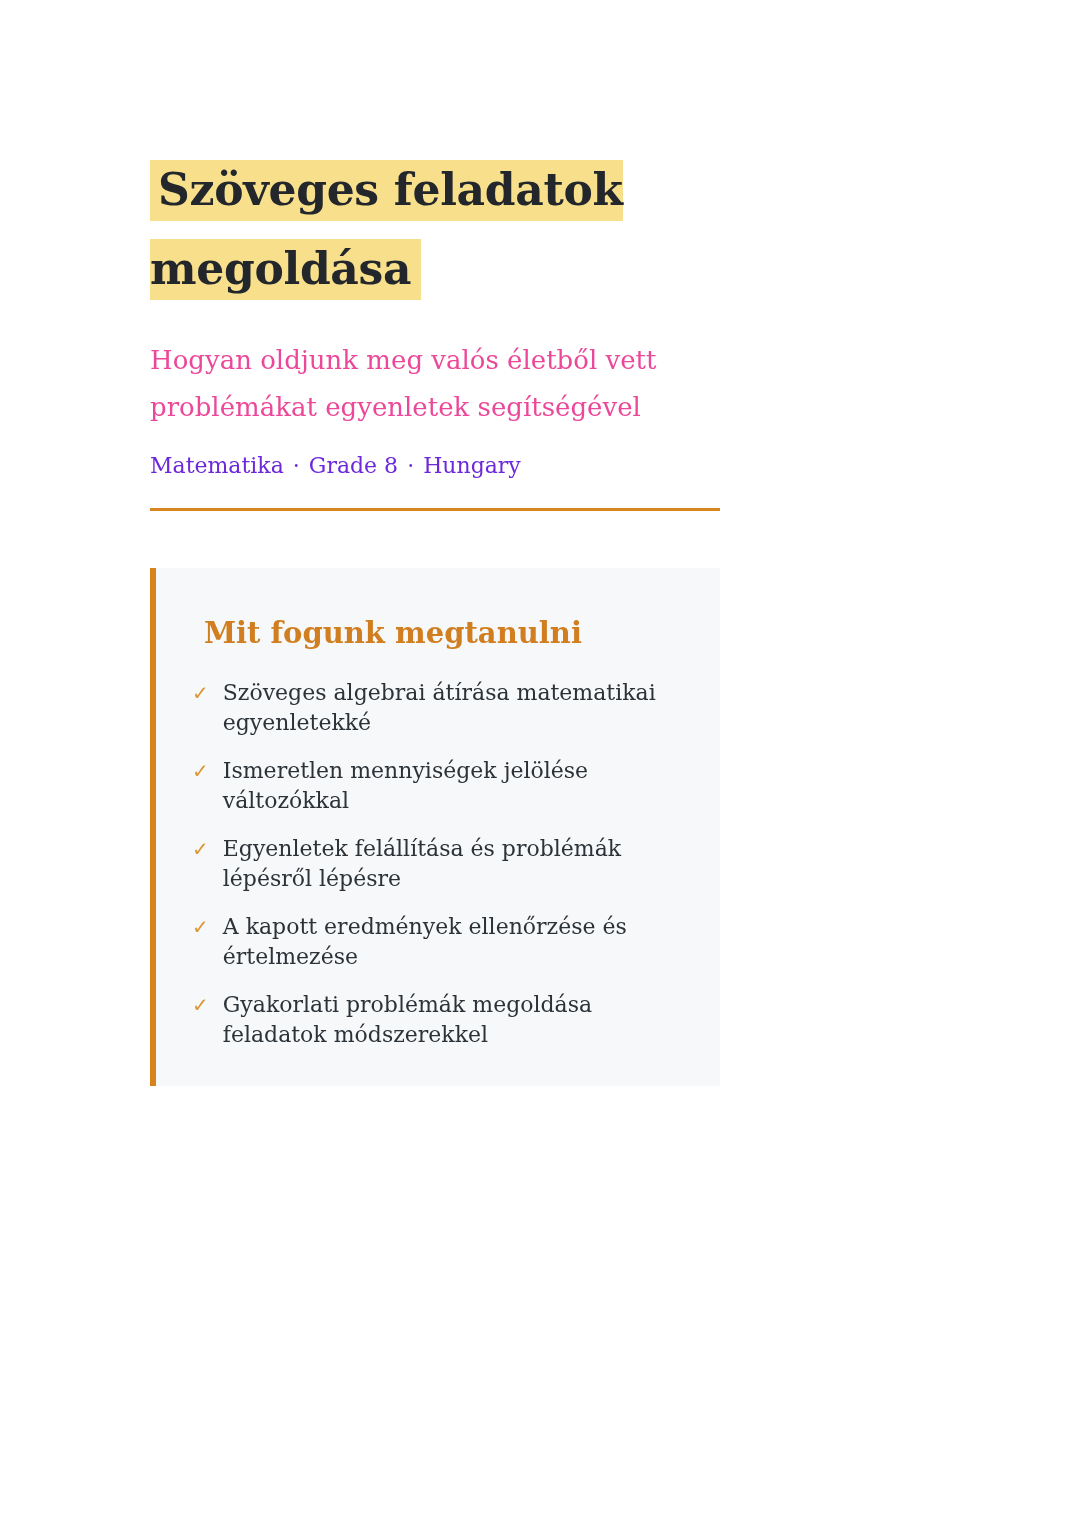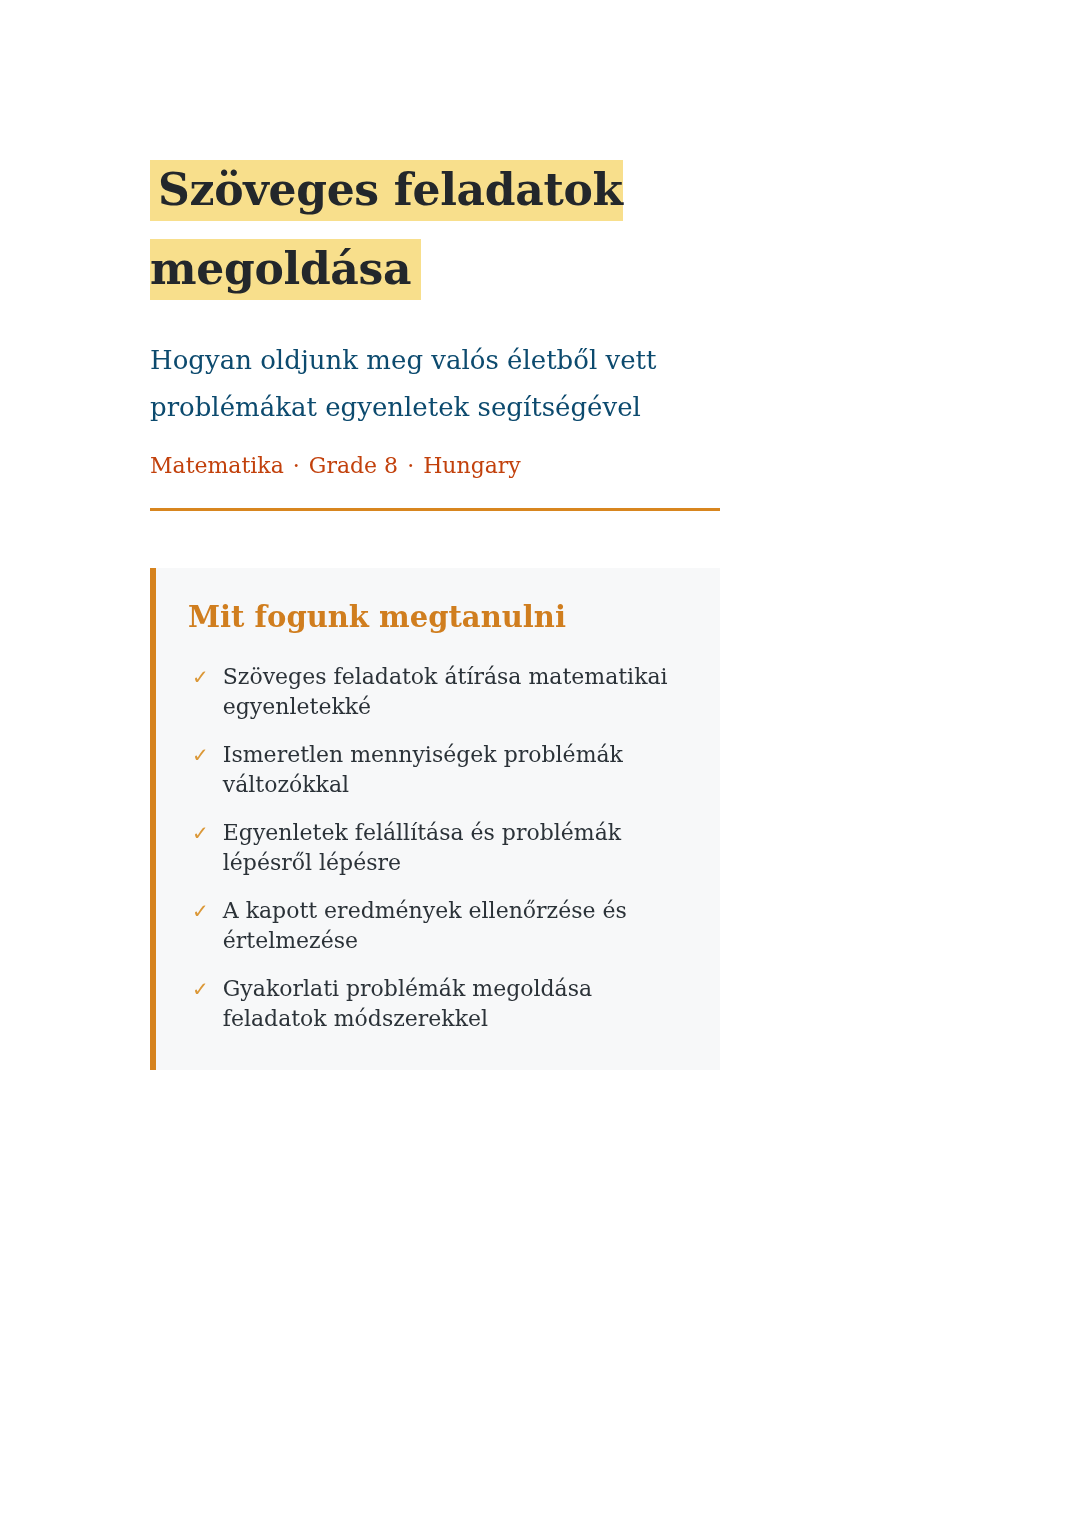--- a/index.html
+++ b/index.html
@@ -34,45 +34,45 @@
   .title-line .hl {
     background: #f8df8c;
     padding: 4px 10px 6px 8px;
   }
   .subtitle {
     margin: 29px 0 0 0;
     max-width: 760px;
     font-size: 26px;
     line-height: 47px;
     font-weight: 400;
-    color: #0c4a6e;
+    color: #ec4899;
   }
   .meta {
     margin: 22px 0 0 0;
     font-size: 22px;
     line-height: 26px;
-    color: #c2410c;
+    color: #6d28d9;
   }
   .meta .sep { padding: 0 9px; }
   .divider {
     border: none;
     border-top: 3px solid #d8861f;
     margin: 29px 0 0 0;
     width: 100%;
   }
 
   
   .card {
     margin-top: 57px;
     background: #f7f8f9;
     border-left: 6px solid #d6831e;
     padding: 31px 36px 36px 32px;
   }
   .card-heading {
-    margin: 0;
+    margin: 16px;
     font-size: 29px;
     line-height: 36px;
     font-weight: 700;
     color: #d07e1f;
   }
   .objectives {
     list-style: none;
     margin: 27px 0 0 0;
     padding: 0 0 0 4px;
   }
@@ -112,25 +112,25 @@
 
     <hr class="divider">
   </header>
 
   <section class="card">
     <h2 class="card-heading">Mit fogunk megtanulni</h2>
 
     <ul class="objectives">
       <li class="objective">
         <span class="check">✓</span>
-        <span class="objective-text">Szöveges feladatok átírása matematikai egyenletekké</span>
+        <span class="objective-text">Szöveges algebrai átírása matematikai egyenletekké</span>
       </li>
       <li class="objective">
         <span class="check">✓</span>
-        <span class="objective-text">Ismeretlen mennyiségek problémák változókkal</span>
+        <span class="objective-text">Ismeretlen mennyiségek jelölése változókkal</span>
       </li>
       <li class="objective">
         <span class="check">✓</span>
         <span class="objective-text">Egyenletek felállítása és problémák lépésről lépésre</span>
       </li>
       <li class="objective">
         <span class="check">✓</span>
         <span class="objective-text">A kapott eredmények ellenőrzése és értelmezése</span>
       </li>
       <li class="objective">

